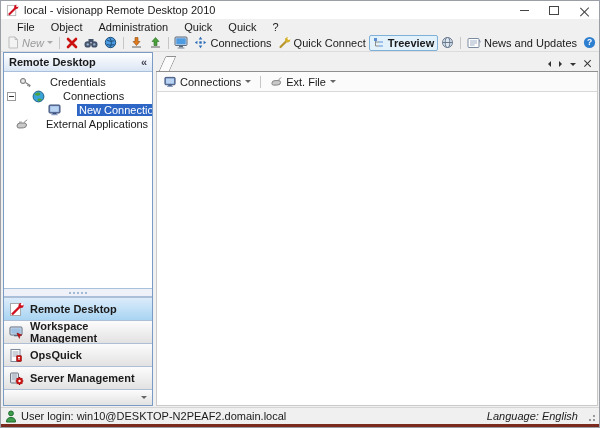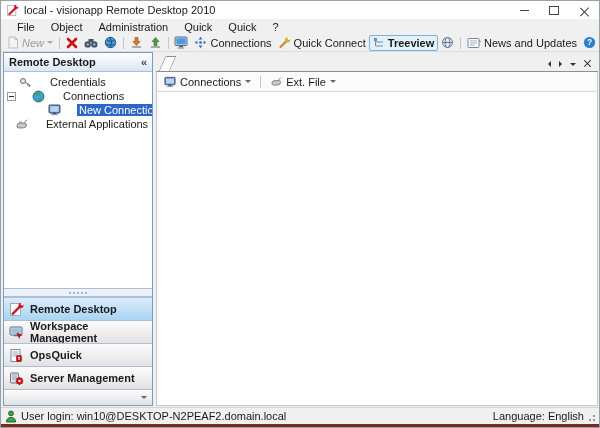--- a/index.html
+++ b/index.html
@@ -66,21 +66,21 @@
   .small-x::before,.small-x::after{content:"";position:absolute;left:3px;top:-1px;width:1.3px;height:9px;background:#333;}
   .small-x::before{transform:rotate(45deg);}
   .small-x::after{transform:rotate(-45deg);}
 
   .sub-toolbar{height:19px;flex:0 0 auto;display:flex;align-items:center;background:#fbfbfb;border-left:1px solid #c9c9c9;border-right:1px solid #c9c9c9;border-bottom:1px solid #d8d8d8;padding-left:3px;gap:2px;}
   .st-btn{display:flex;align-items:center;gap:4px;padding:0 4px;white-space:nowrap;cursor:default;}
   .main-content{flex:1;background:#ffffff;border:1px solid #c9c9c9;border-top:none;}
 
   
   .statusbar{height:20px;flex:0 0 auto;box-sizing:border-box;background:#f0f0f0;border-top:1px solid #d5d5d5;border-bottom:3px solid #7a2b1d;display:flex;align-items:center;padding:0 4px;gap:4px;}
-  .sb-right{margin-left:auto;display:flex;align-items:center;gap:2px;}
+  .sb-right{margin-left:auto;display:flex;align-items:center;gap:8px;font-style:italic;}
   .grip{position:relative;width:9px;height:9px;}
   .grip i{position:absolute;width:2px;height:2px;background:#9a9a9a;}
   .grip i:nth-child(1){right:0;bottom:0;}
   .grip i:nth-child(2){right:0;bottom:4px;}
   .grip i:nth-child(3){right:4px;bottom:0;}
 </style>
 </head>
 <body>
 
 <div class="window">

